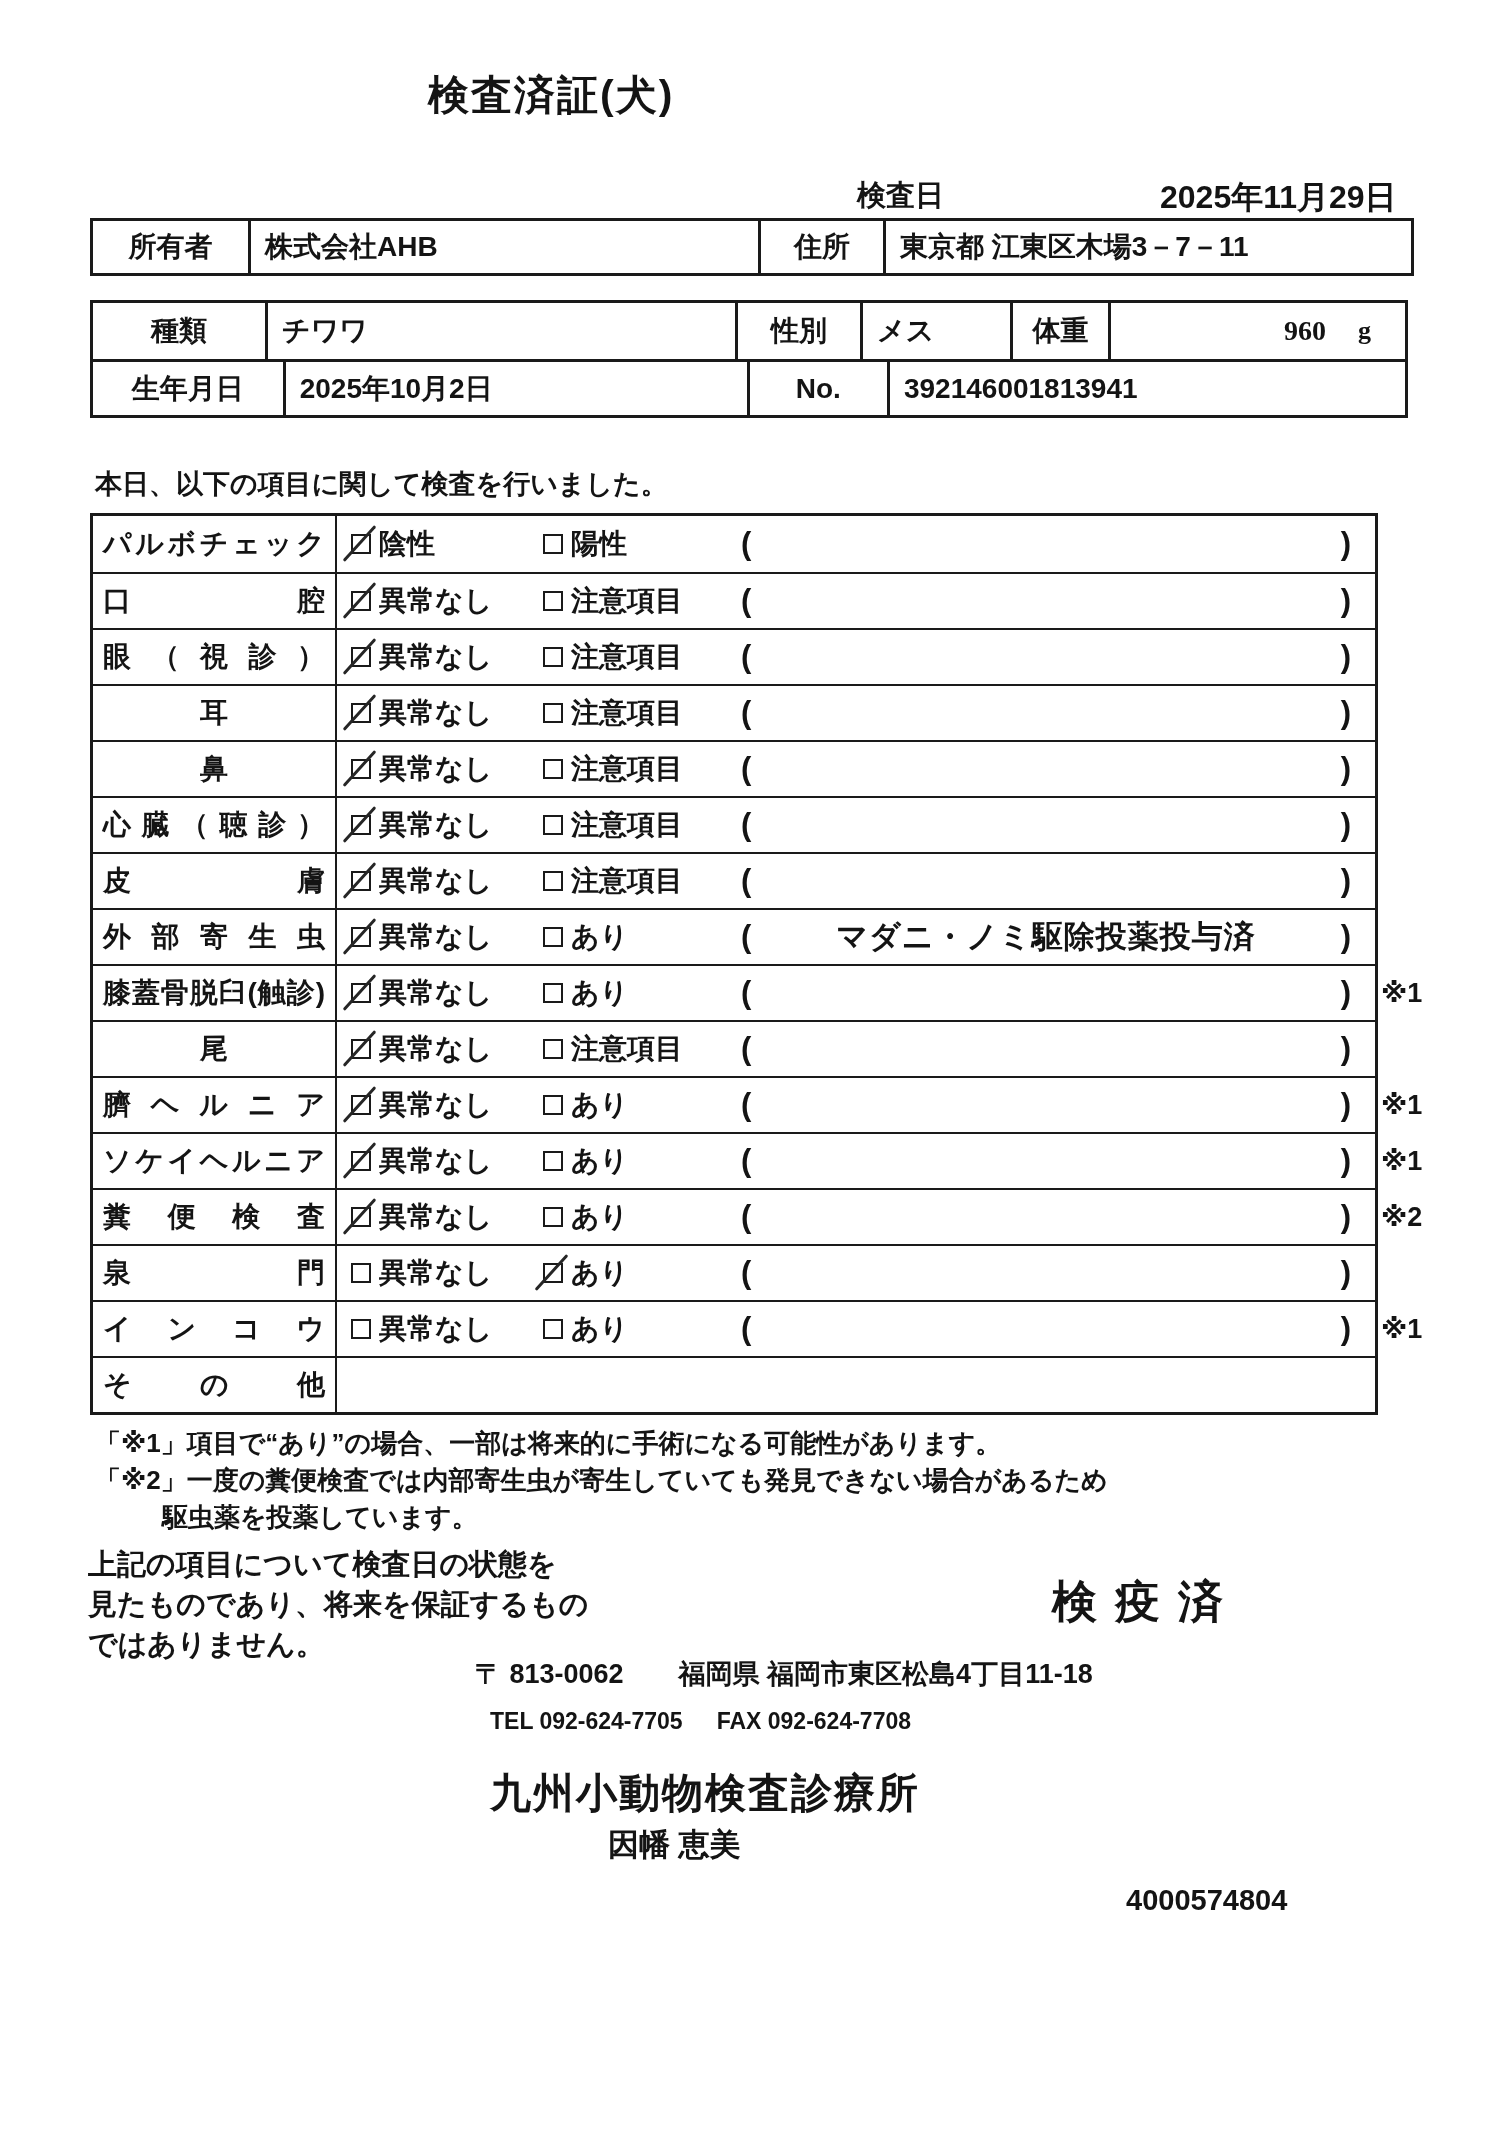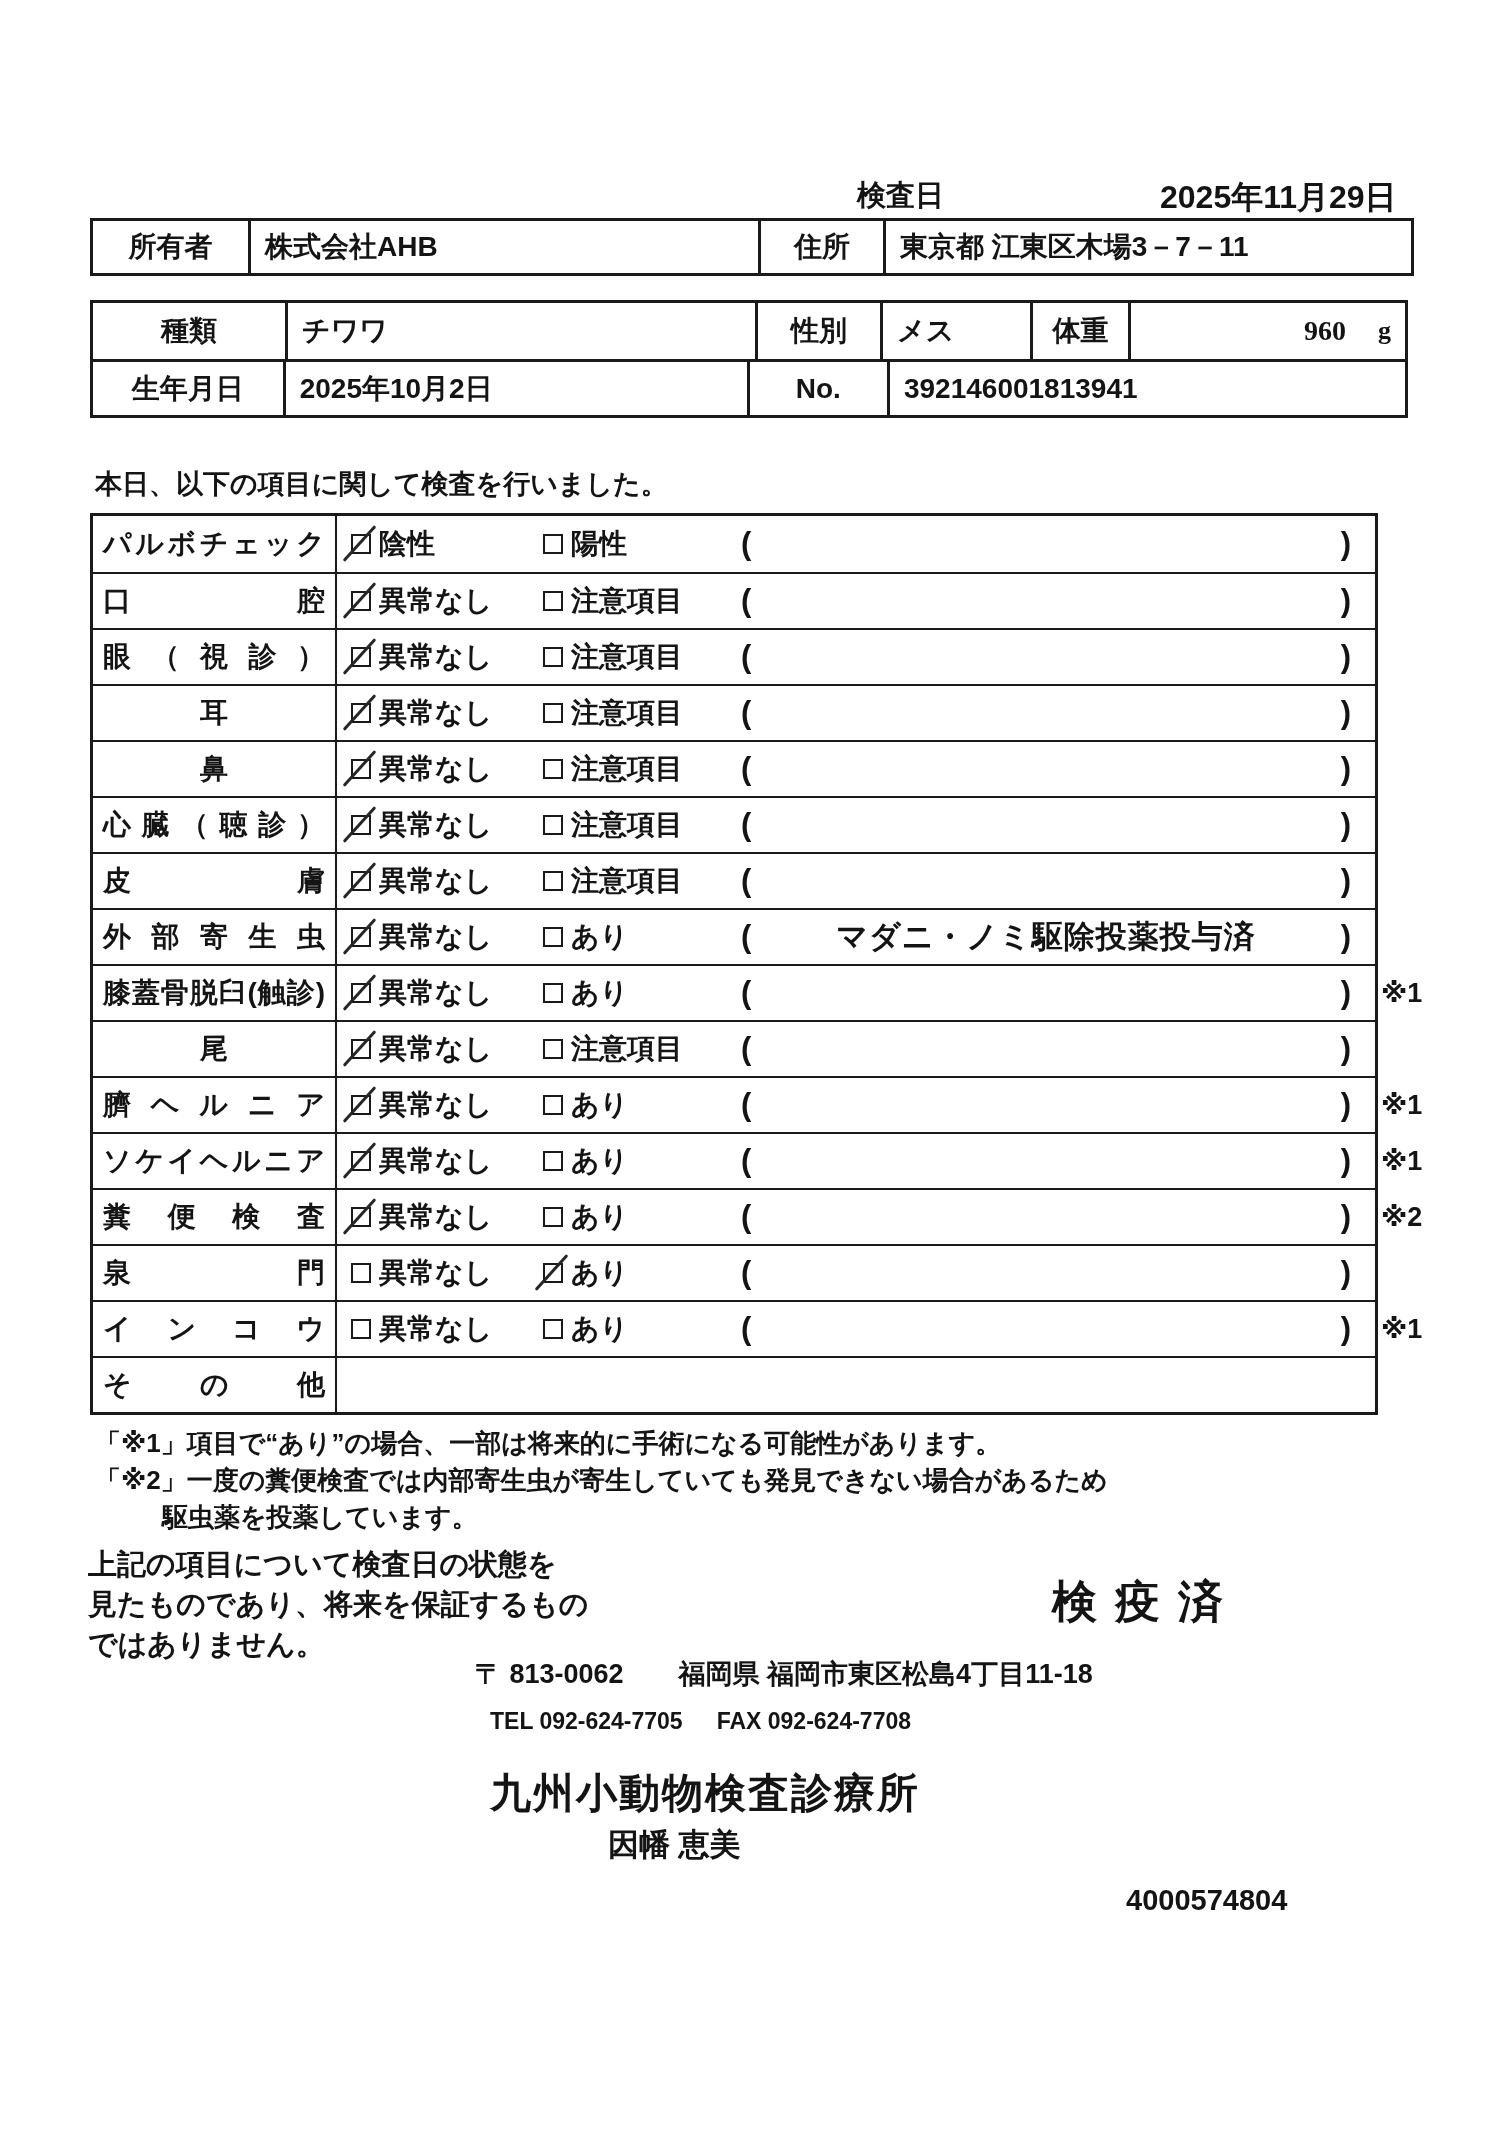--- a/index.html
+++ b/index.html
@@ -55,34 +55,35 @@
   .telfax { left:490px; top:1708px; font-size:23px; font-weight:600; display:flex; gap:34px; white-space:nowrap;text-align:center; }
   .clinic { left:490px; top:1766px; font-size:41px; font-weight:600; letter-spacing:2px; white-space:nowrap; }
   .examiner { left:608px; top:1824px; font-size:31px; font-weight:600; white-space:nowrap; }
   .serial { left:1126px; top:1884px; font-size:29px; font-weight:600; }
 </style>
 </head>
 <body>
 
 <div class="page">
 
+  <div class="abs title">検査済証(犬)</div>
 
   <div class="abs insp-label">検査日</div>
   <div class="abs insp-date">2025年11月29日</div>
 
   <div class="abs tbl" style="left:90px; top:218px; height:58px;">
     <div class="cell lbl" style="width:155px;">所有者</div>
     <div class="cell" style="width:510px;">株式会社AHB</div>
     <div class="cell lbl" style="width:125px;">住所</div>
     <div class="cell" style="width:528px;">東京都 江東区木場3－7－11</div>
   </div>
 
   <div class="abs vtable" style="left:90px; top:300px; width:1318px;">
     <div class="vrow">
-      <div class="cell lbl" style="width:192px;">種類</div>
+      <div class="cell lbl" style="width:172px;">種類</div>
       <div class="cell" style="width:470px;">チワワ</div>
       <div class="cell lbl" style="width:125px;">性別</div>
       <div class="cell" style="width:150px;">メス</div>
       <div class="cell lbl" style="width:98px;">体重</div>
       <div class="cell" style="width:277px; justify-content:flex-end;font-family:Liberation Serif, serif;">
         <span>960</span>
         <span style="margin-left:32px; font-size:26px;">g</span>
       </div>
     </div>
     <div class="vrow">

